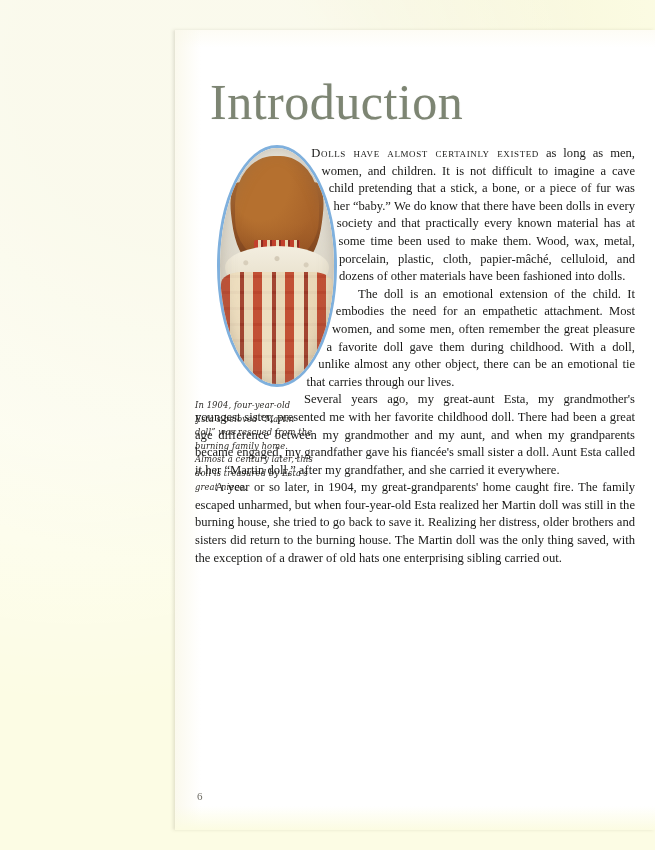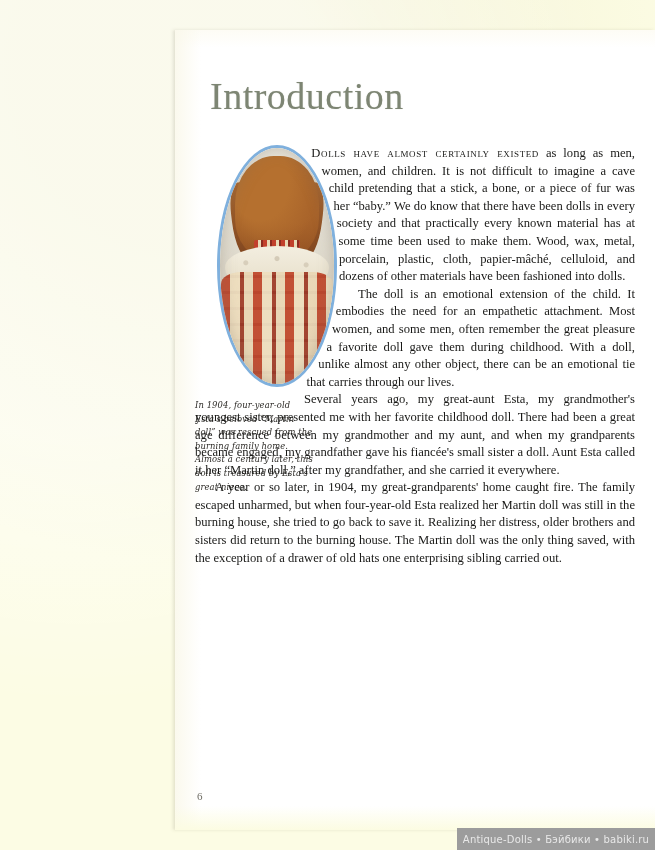--- a/index.html
+++ b/index.html
@@ -55,21 +55,21 @@
     bottom: 0;
     height: 24px;
     background: linear-gradient(to bottom, rgba(255,255,255,0), #fcfce2);
   }
 
   
   #heading {
     position: absolute;
     left: 35px;
     top: 47px;
-    font-size: 38px;
+    font-size: 50px;
     line-height: 1;
     color: #7d8573;
     letter-spacing: .5px;
     font-family: "Liberation Serif", serif;
     font-weight: normal;
     margin: 0;
     text-shadow: 0 0 1px rgba(125,133,115,.35);
   }
 
   
@@ -350,16 +350,13 @@
           <p>A year or so later, in 1904, my great-grandparents' home caught fire. The family escaped unharmed, but when four-year-old Esta realized her Martin doll was still in the burning house, she tried to go back to save it. Realizing her distress, older brothers and sisters did return to the burning house. The Martin doll was the only thing saved, with the exception of a drawer of old hats one enterprising sibling carried out.</p>
         </div>
 
       </div>
 
       <div id="folio">6</div>
       <div class="page-bottom-tint"></div>
     </div>
   </div>
 
-  <div id="watermark-bar">
-    <span id="watermark-text">Antique-Dolls • Бэйбики • babiki.ru</span>
-  </div>
 </div>
 
 </body></html>

